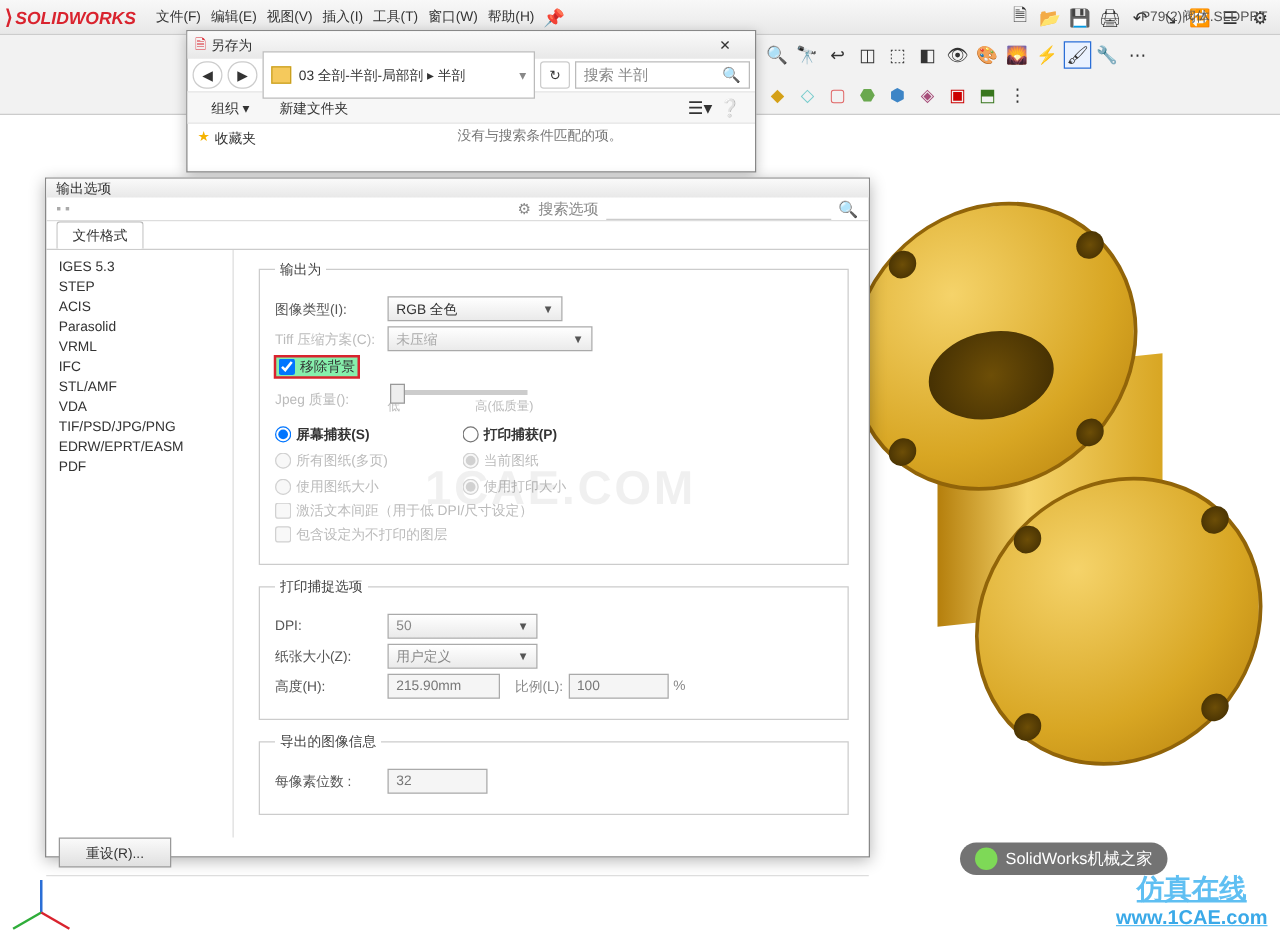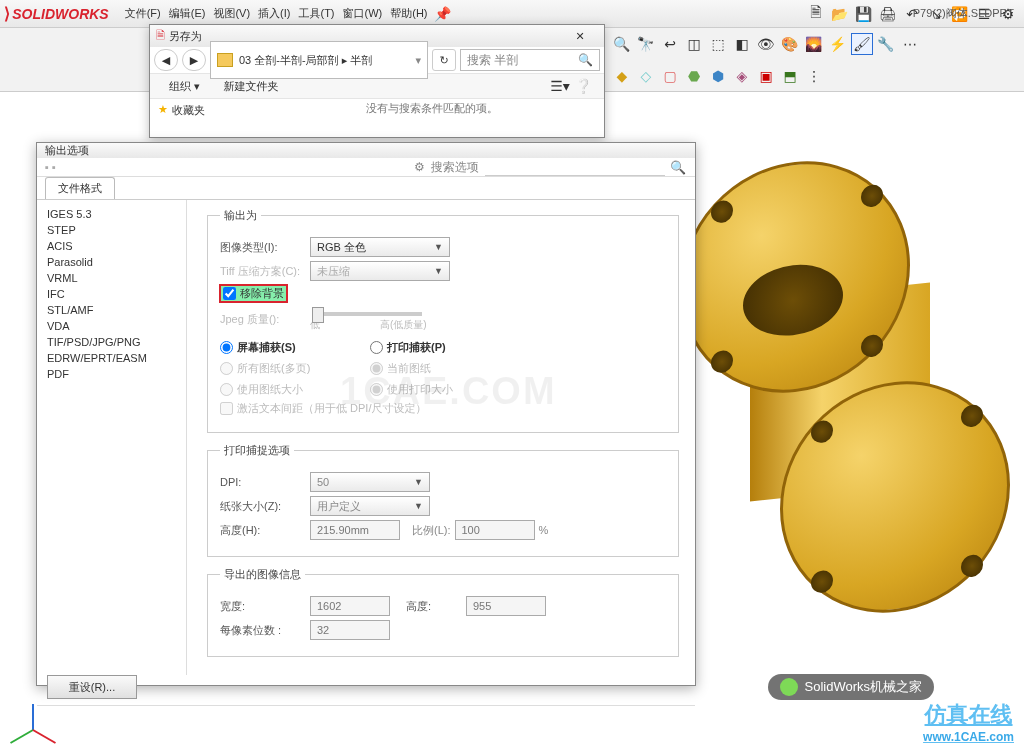--- a/index.html
+++ b/index.html
@@ -81,21 +81,21 @@
 .viewport { position: absolute; left: 620px; top: 92px; right: 0; bottom: 0; background: #fff; }
 .flange { position: absolute; background: radial-gradient(circle at 35% 30%, #f5d36a, #d8a623 60%, #b57f0c); border-radius: 50%; border: 3px solid #916409; }
 .f1 { width: 230px; height: 230px; left: 60px; top: 70px; transform: skewY(-6deg); }
 .f2 { width: 230px; height: 230px; left: 160px; top: 290px; transform: skewY(-6deg); }
 .tube { position: absolute; left: 130px; top: 200px; width: 180px; height: 200px; background: linear-gradient(90deg,#b57f0c,#f5d36a 40%,#d8a623); transform: skewY(-6deg); }
 .hole { position: absolute; width: 22px; height: 22px; border-radius: 50%; background: radial-gradient(circle,#6d4e07,#3e2b02); }
 
 
 .wm-center { position: absolute; left: 340px; top: 370px; font-size: 38px; color: rgba(0,0,0,0.06); font-weight: bold; letter-spacing: 2px; pointer-events: none; }
 .wm-br { position: absolute; right: 10px; bottom: 8px; text-align: center; font-size: 22px; color: #5fbff2; font-weight: bold; text-decoration: underline; }
-.wm-br .l2 { color: #3aa9e8; font-size: 12px; }
+.wm-br .l2 { color: #3aa9e8; font-size: 16px; }
 .wechat { position: absolute; right: 90px; bottom: 52px; background: rgba(0,0,0,0.55); color: #fff; padding: 4px 12px; border-radius: 14px; font-size: 13px; display:flex; align-items:center; gap:6px;}
 .wechat .bubble { width:18px; height:18px; border-radius:50%; background:#7ed957; display:inline-block; }
 
 
 .triad { position:absolute; left:12px; bottom:18px; width:40px; height:40px; }
 .triad .ax { position:absolute; left:20px; bottom:4px; width:2px; height:26px; transform-origin:bottom center; }
 .triad .z { background:#2a6ed6; }
 .triad .y { background:#2fad3a; transform:rotate(-120deg); }
 .triad .x { background:#d9232e; transform:rotate(120deg); }
 .highlight { outline: 2px solid #d9232e; outline-offset: -1px; background: #86efac; padding:1px 3px; }
@@ -254,21 +254,21 @@
         <legend>输出为</legend>
         <div class="frow">
           <label>图像类型(I):</label>
           <div class="sel" style="width:140px">
               <span>RGB 全色</span>
               <span class="arr">▼</span>
             </div>
         </div>
         <div class="frow">
           <label class="dim">Tiff 压缩方案(C):</label>
-          <div class="sel" style="width:140px; color:#aaa">
+          <div class="sel" style="width:164px; color:#aaa">
               <span>未压缩</span>
               <span class="arr">▼</span>
             </div>
         </div>
         <div class="frow">
           <span class="ck highlight">
               <input type="checkbox" checked="" style="">
               <span>移除背景</span>
             </span>
         </div>
@@ -307,20 +307,26 @@
               <input type="radio" disabled="" checked="" style="">
               <span>使用打印大小</span>
             </span>
         </div>
         <div class="frow" style="color:#bbb">
             <span class="ck">
               <input type="checkbox" disabled="" style="">
               <span>激活文本间距（用于低 DPI/尺寸设定）</span>
             </span>
           </div>
+        <div class="frow" style="color:#bbb">
+            <span class="ck">
+              <input type="checkbox" disabled="" style="">
+              <span>包含设定为不打印的图层</span>
+            </span>
+          </div>
       </fieldset>
 
       <fieldset class="fieldset" style="color:#888">
         <legend>打印捕捉选项</legend>
         <div class="frow">
             <label>DPI:</label>
             <div class="sel" style="width:120px">
               <span>50</span>
               <span class="arr">▼</span>
             </div>
@@ -337,26 +343,20 @@
           <div class="txt ro" style="width:90px">215.90mm</div>
           <span style="margin-left:12px">比例(L):</span>
           <div class="txt ro" style="width:50px; margin:0 4px">100</div>
           <span>%</span>
         </div>
       </fieldset>
 
       <fieldset class="fieldset">
         <legend>导出的图像信息</legend>
         <div class="frow">
-          <label>宽度:</label>
-          <div class="txt ro" style="width:70px">1602</div>
-          <label style="width:60px; margin-left:16px">高度:</label>
-          <div class="txt ro" style="width:70px">955</div>
-        </div>
-        <div class="frow">
           <label>每像素位数 :</label>
           <div class="txt ro" style="width:50px">32</div>
         </div>
       </fieldset>
     </div>
   </div>
   <div class="reset-row">
       <div class="winbtn" style="width:90px">重设(R)...</div>
     </div>
   <div class="buttons">

